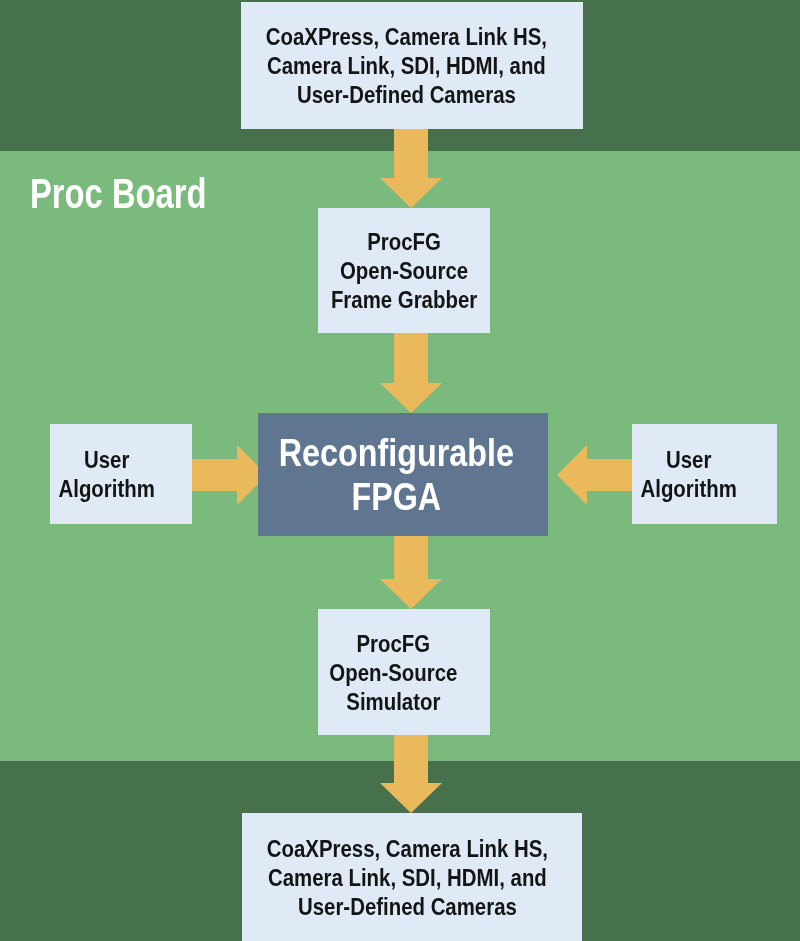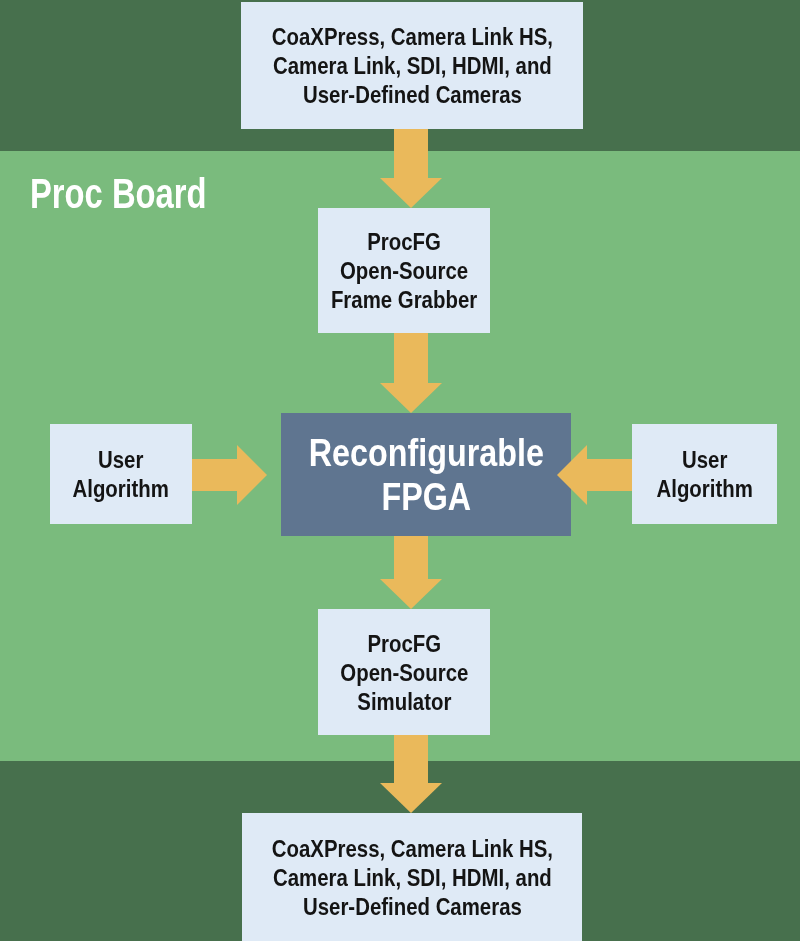--- a/index.html
+++ b/index.html
@@ -30,39 +30,38 @@
     line-height: 48px;
     transform: scaleX(0.78);
     transform-origin: left center;
     white-space: nowrap;
   }
 
   .box {
     position: absolute;
     display: flex;
     align-items: center;
-    justify-content: center;
     text-align: center;
     background: var(--box-blue, #dfeaf6);
     color: var(--text-dark, #141414);
   }
   .box-text {
     transform: scaleX(0.85);
     transform-origin: center center;
   }
   .box-text .line {
     font-size: 24px;
     line-height: 29px;
     white-space: nowrap;
   }
 
   .box-cameras-top    { left: 241px; top: 2px;   width: 342px; height: 127px; }
   .box-frame-grabber  { left: 318px; top: 208px; width: 172px; height: 125px; }
   .box-user-left      { left: 50px;  top: 424px; width: 142px; height: 100px; }
-  .box-fpga           { left: 281px; top: 413px; width: 290px; height: 123px;
+  .box-fpga           { left: 258px; top: 413px; width: 290px; height: 123px;
                         background: var(--fpga-slate, #5f7590);
                         color: var(--text-white, #ffffff); }
   .box-fpga .box-text .line { font-size: 38px; line-height: 44px; }
   .box-user-right     { left: 632px; top: 424px; width: 145px; height: 100px; }
   .box-simulator      { left: 318px; top: 609px; width: 172px; height: 126px; }
   .box-cameras-bottom { left: 242px; top: 813px; width: 340px; height: 128px; }
 
   
   .arrow { position: absolute; }
   .arrow .shaft { position: absolute; background: var(--arrow-orange, #eab95b); }

